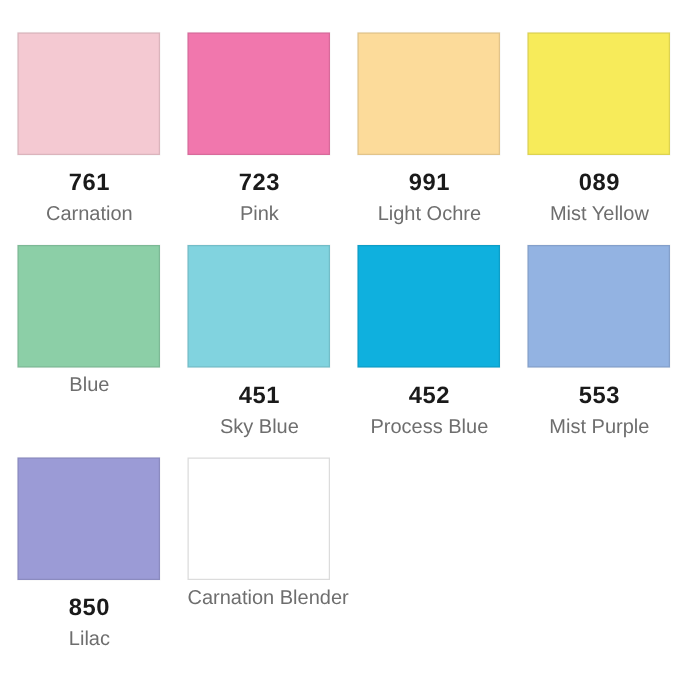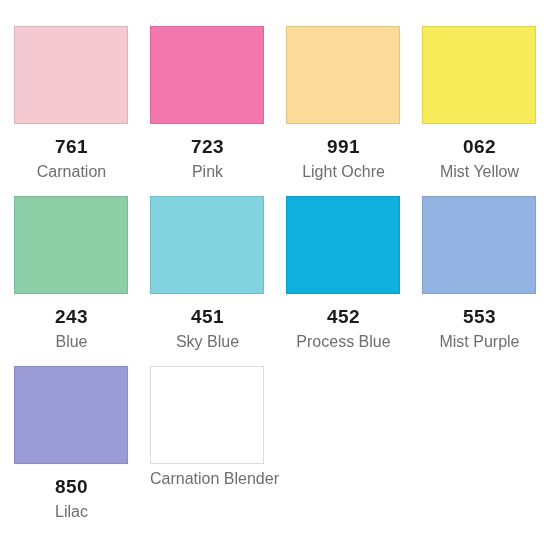--- a/index.html
+++ b/index.html
@@ -79,26 +79,25 @@
     <span class="swatch-code">723</span>
     <span class="swatch-name">Pink</span>
   </div>
     <div class="swatch-cell">
     <div class="swatch-chip" style="background-color: rgb(252, 219, 154);"></div>
     <span class="swatch-code">991</span>
     <span class="swatch-name">Light Ochre</span>
   </div>
     <div class="swatch-cell">
     <div class="swatch-chip" style="background-color: rgb(247, 235, 90);"></div>
-    <span class="swatch-code">062</span>
+    <span class="swatch-code">089</span>
     <span class="swatch-name">Mist Yellow</span>
   </div>
     <div class="swatch-cell">
     <div class="swatch-chip" style="background-color: rgb(140, 207, 167);"></div>
-    <span class="swatch-code">243</span>
     <span class="swatch-name">Blue</span>
   </div>
     <div class="swatch-cell">
     <div class="swatch-chip" style="background-color: rgb(129, 211, 223);"></div>
     <span class="swatch-code">451</span>
     <span class="swatch-name">Sky Blue</span>
   </div>
     <div class="swatch-cell">
     <div class="swatch-chip" style="background-color: rgb(15, 176, 222);"></div>
     <span class="swatch-code">452</span>

